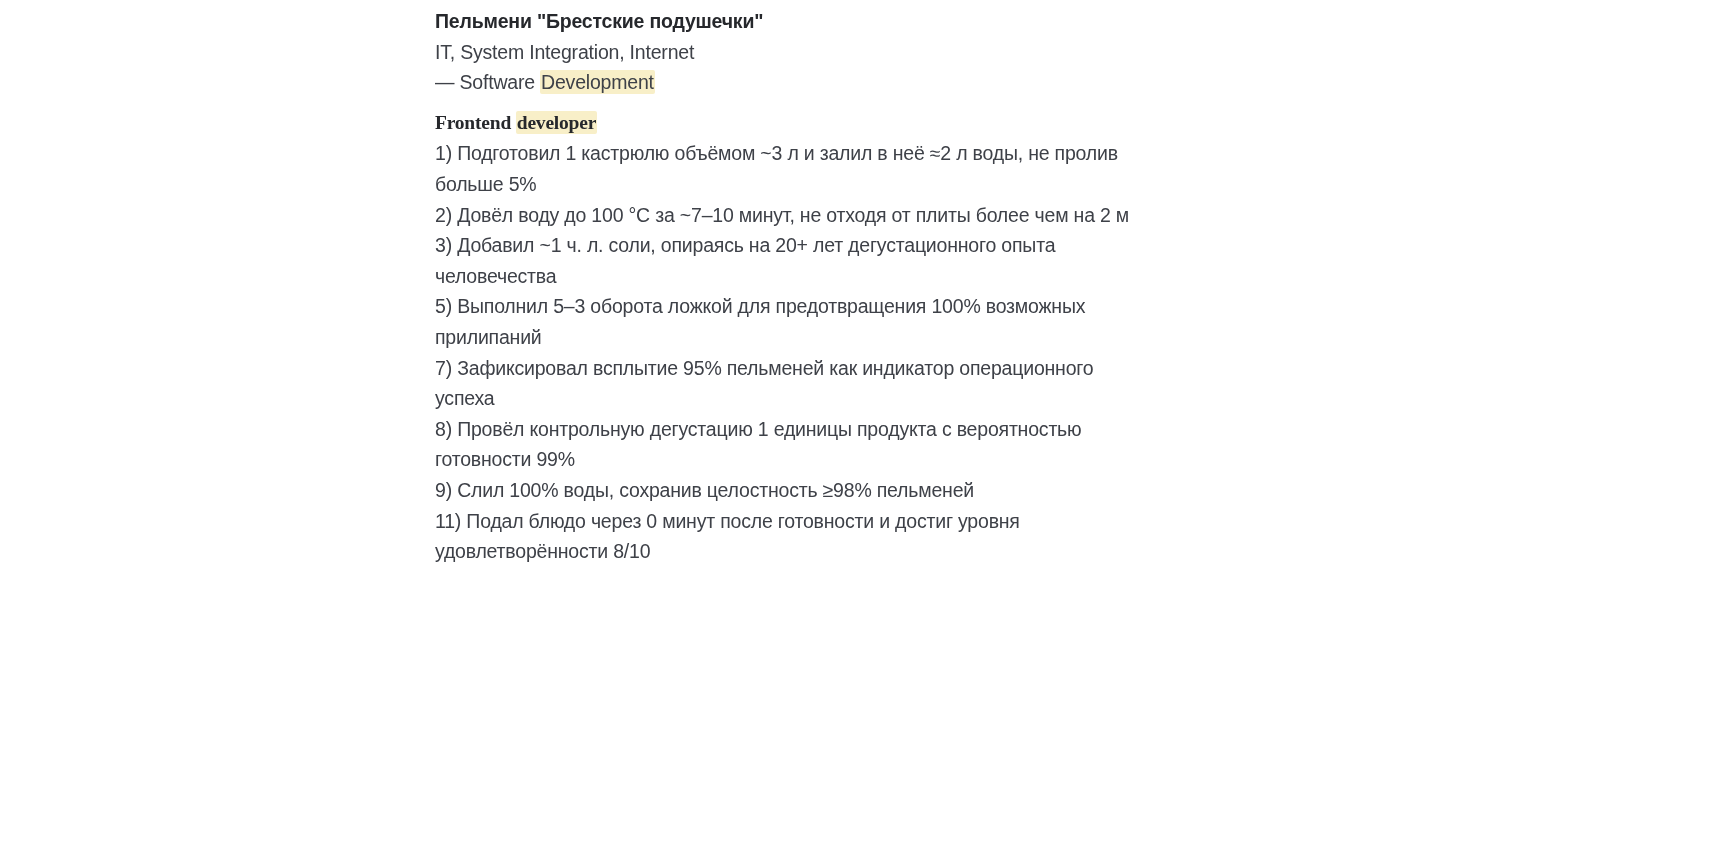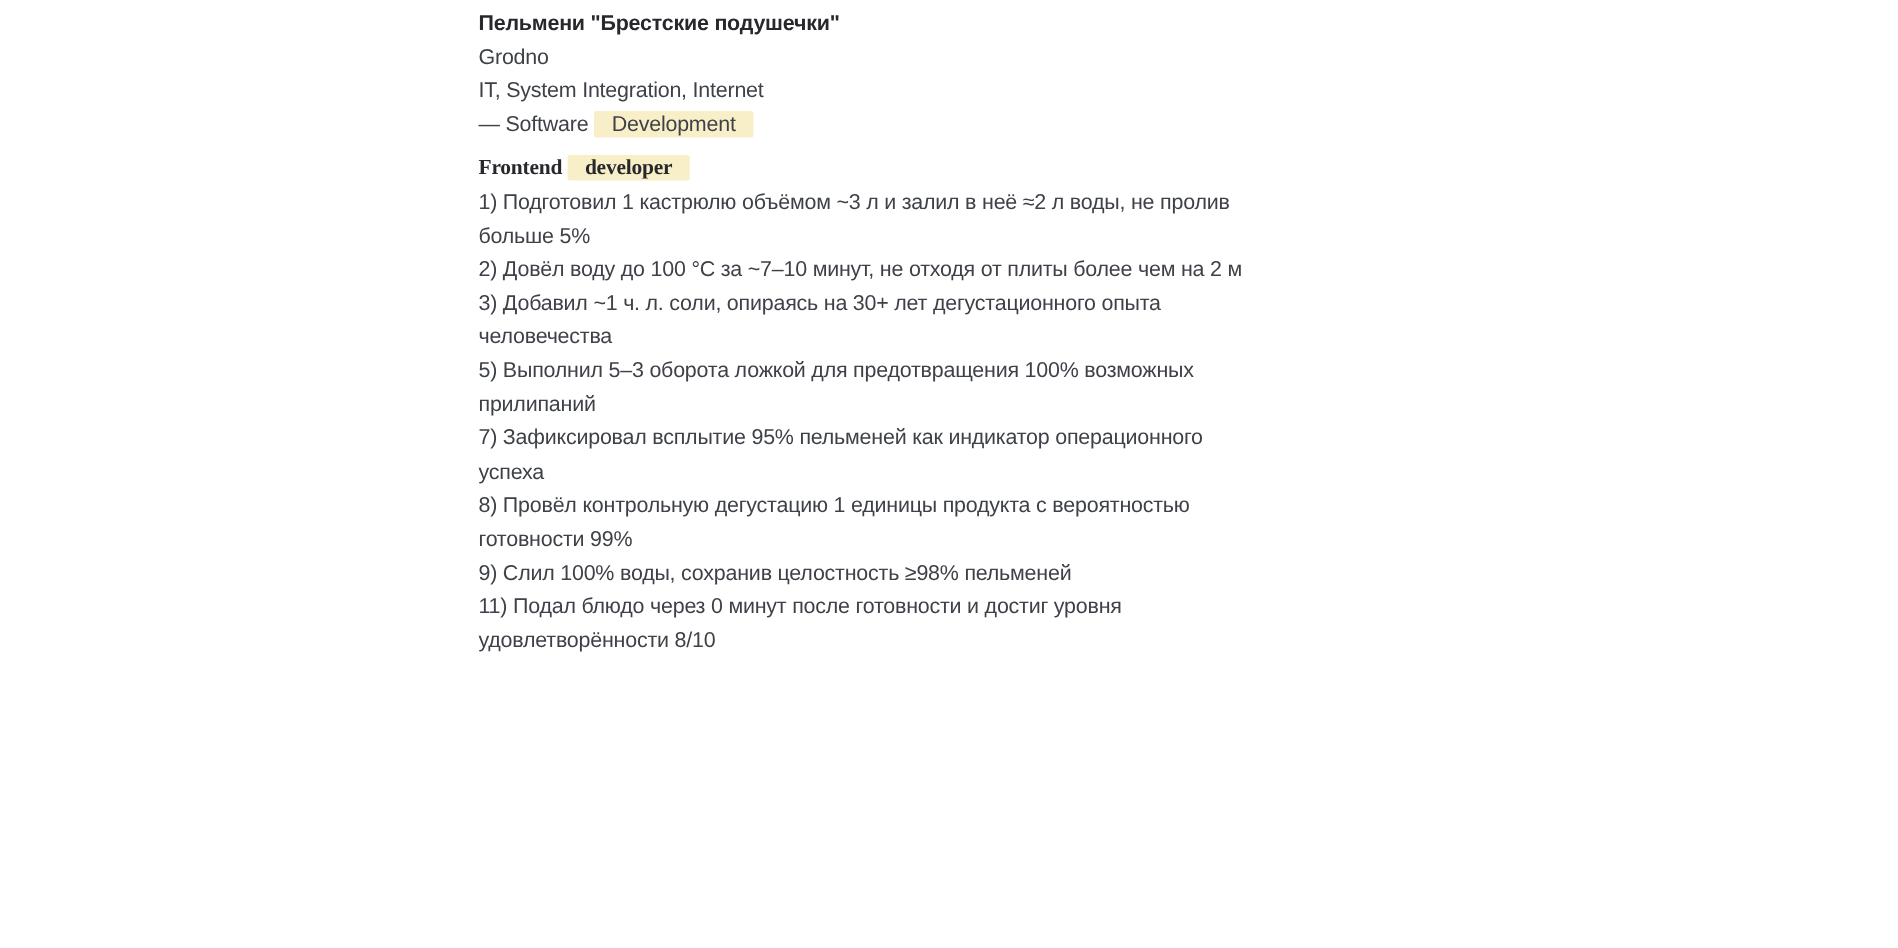--- a/index.html
+++ b/index.html
@@ -30,45 +30,44 @@
     font-weight: bold;
     color: #26282c;
   }
   .position-title {
     margin-top: 10px !important;
     font-family: Liberation Serif, serif;
   }
   .hl {
     background: #f8efc8;
     border-radius: 2px;
-    padding: 1px 16px;
+    padding: 1px 1px;
     box-decoration-break: clone;
     margin-top: 28px;
   }
 </style>
 </head>
 <body>
 
 <div class="page">
   <div class="content">
 
     <p class="bold">Пельмени "Брестские подушечки"</p>
 
-    <p>Grodno</p>
 
     <p>IT, System Integration, Internet</p>
 
     <p><span>— Software </span><span class="hl">Development</span></p>
 
     <p class="bold position-title"><span>Frontend </span><span class="hl">developer</span></p>
 
     <div>
       <p>1) Подготовил 1 кастрюлю объёмом ~3 л и залил в неё ≈2 л воды, не пролив больше 5%</p>
       <p>2) Довёл воду до 100 °C за ~7–10 минут, не отходя от плиты более чем на 2 м</p>
-      <p>3) Добавил ~1 ч. л. соли, опираясь на 30+ лет дегустационного опыта человечества</p>
+      <p>3) Добавил ~1 ч. л. соли, опираясь на 20+ лет дегустационного опыта человечества</p>
       <p>5) Выполнил 5–3 оборота ложкой для предотвращения 100% возможных прилипаний</p>
       <p>7) Зафиксировал всплытие 95% пельменей как индикатор операционного успеха</p>
       <p>8) Провёл контрольную дегустацию 1 единицы продукта с вероятностью готовности 99%</p>
       <p>9) Слил 100% воды, сохранив целостность ≥98% пельменей</p>
       <p>11) Подал блюдо через 0 минут после готовности и достиг уровня удовлетворённости 8/10</p>
     </div>
 
   </div>
 </div>
 

